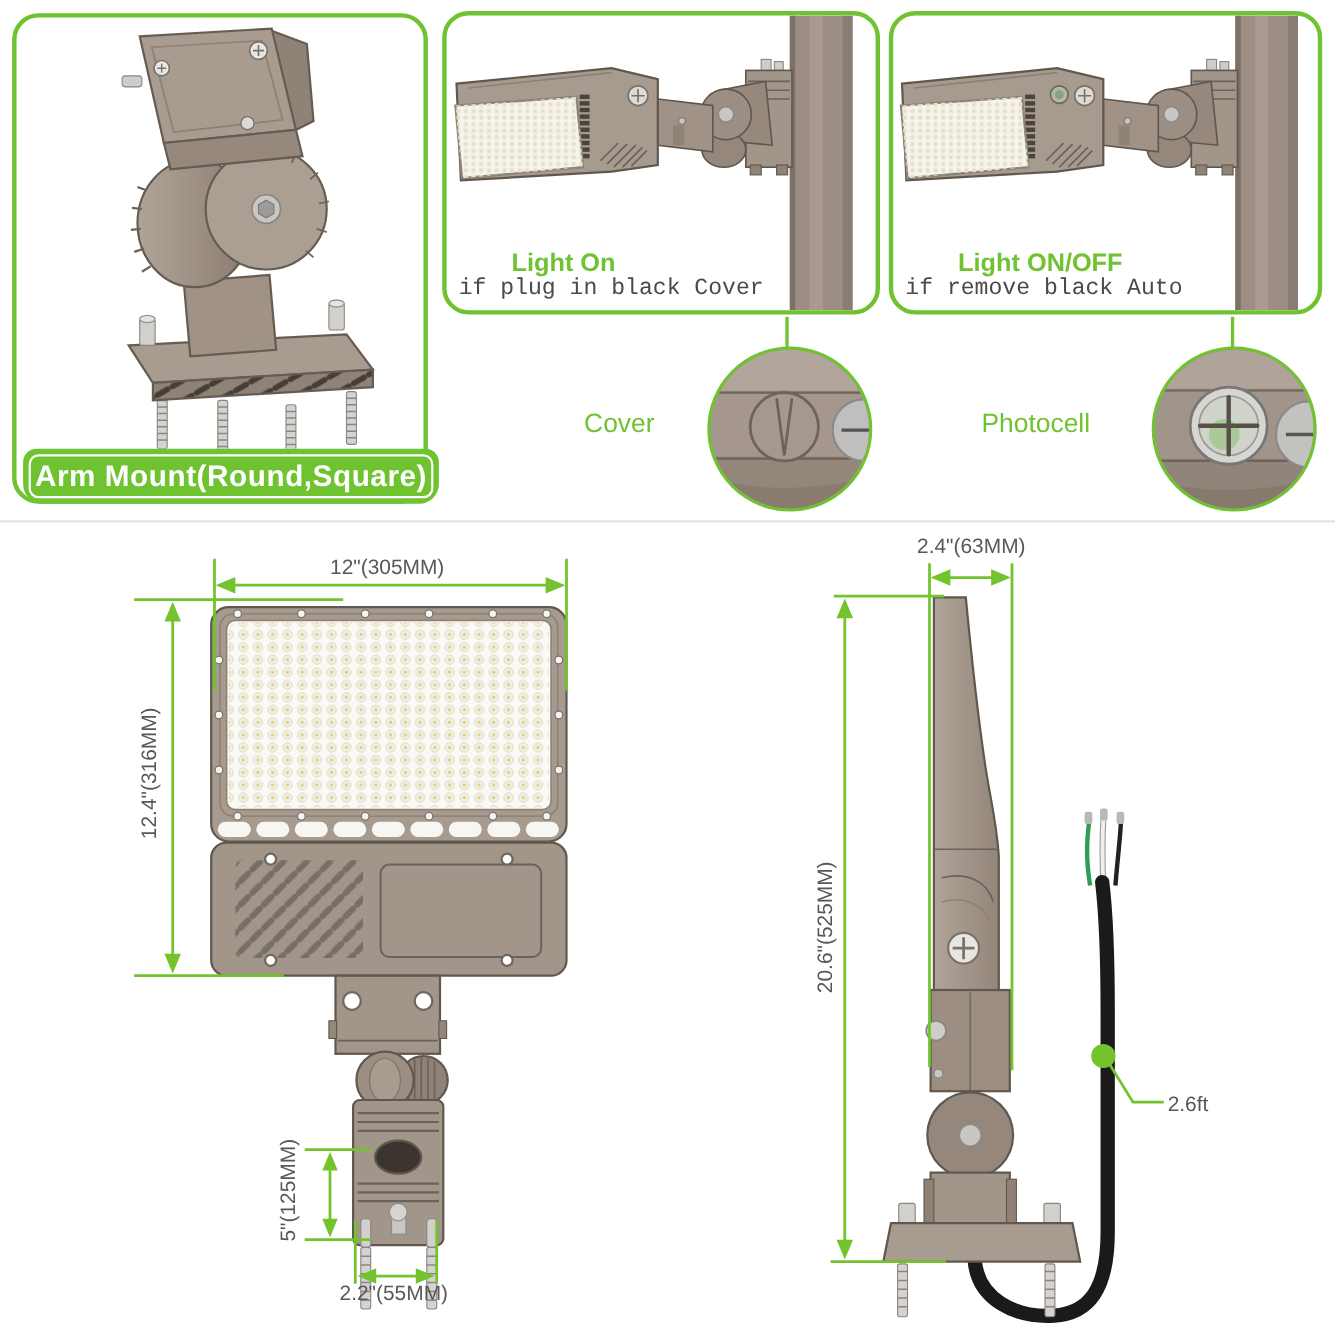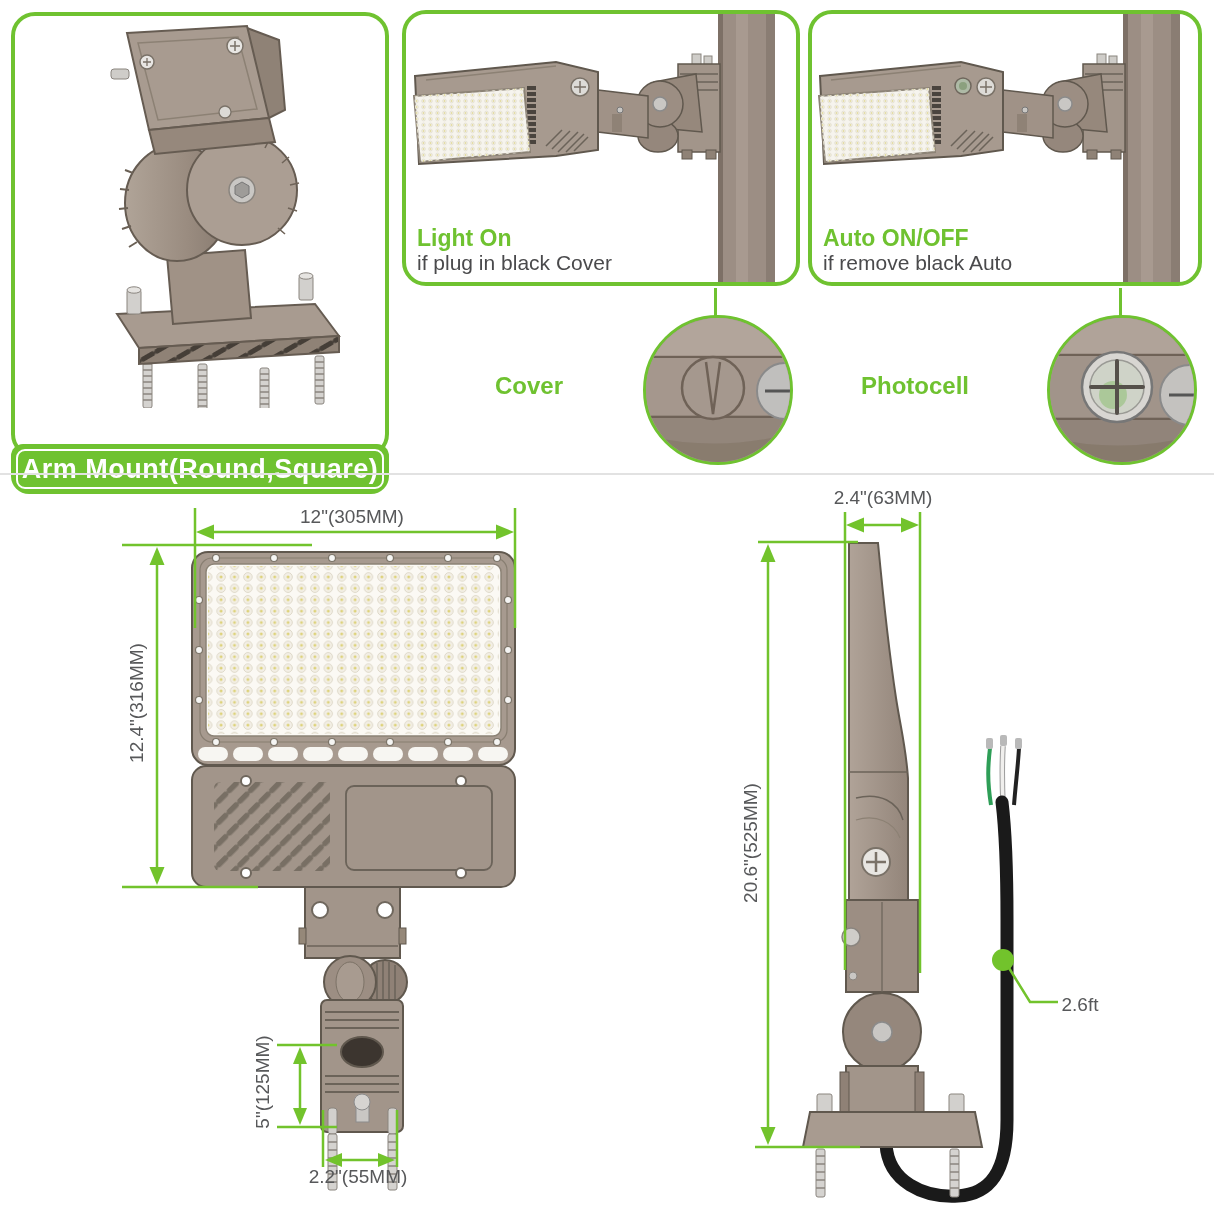--- a/index.html
+++ b/index.html
@@ -2,28 +2,28 @@
 <html><head>
 <meta charset="utf-8">
 <style>
   html,body{margin:0;padding:0;background:#fff;}
   #stage{position:relative;width:1214px;height:1214px;background:#fff;overflow:hidden;
          font-family:"Liberation Sans","DejaVu Sans",sans-serif;}
   .panel{position:absolute;border:4px solid #6fc230;border-radius:24px;box-sizing:border-box;background:#fff;overflow:hidden;}
   #panel-arm{left:11px;top:12px;width:378px;height:446px;}
   #panel-lighton{left:402px;top:10px;width:398px;height:276px;}
   #panel-auto{left:808px;top:10px;width:394px;height:276px;}
-  .arm-label{position:absolute;left:11px;top:408px;width:378px;height:50px;background:#6fc230;
-             border-radius:12px 12px 18px 18px;box-sizing:border-box;margin-top:36px;}
+  .arm-label{position:absolute;left:21px;top:408px;width:378px;height:50px;background:#6fc230;
+             border-radius:12px 12px 18px 18px;box-sizing:border-box;}
   .arm-label-inner{position:absolute;left:5px;top:5px;right:5px;bottom:5px;border:2px solid #fff;
              border-radius:9px;display:flex;align-items:center;justify-content:center;}
   .arm-label-inner span{color:#fff;font-weight:bold;font-size:27px;letter-spacing:.5px;white-space:nowrap;}
-  .feat-title{position:absolute;color:#6fc230;font-weight:bold;font-size:23px;white-space:nowrap;}
-  .feat-sub{position:absolute;color:#4a4a4c;font-size:21px;white-space:nowrap;}
-  .callout-label{position:absolute;color:#6fc230;font-weight:bold;font-size:24px;text-align:left;white-space:nowrap;}
+  .feat-title{position:absolute;color:#6fc230;font-weight:bold;font-size:23px;white-space:nowrap;margin-left:48px;}
+  .feat-sub{position:absolute;color:#4a4a4c;font-size:21px;white-space:nowrap;font-family:Liberation Mono, monospace;}
+  .callout-label{position:absolute;color:#6fc230;font-weight:normal;font-size:24px;text-align:right;white-space:nowrap;}
   .callout{position:absolute;width:150px;height:150px;border:3px solid #6fc230;border-radius:50%;
            box-sizing:border-box;overflow:hidden;background:#a5978d;}
   .callout svg{position:absolute;left:-3px;top:-3px;}
   .conn{position:absolute;width:3px;background:#6fc230;}
   #divider{position:absolute;left:0;top:473px;width:1214px;height:2px;background:#e2e2e2;}
   .dim{position:absolute;color:#57585a;font-size:19px;line-height:22px;text-align:center;white-space:nowrap;}
   .dim.v{transform:rotate(-90deg);transform-origin:center;}
   #bottom-art{position:absolute;left:0;top:480px;}
 </style>
 </head>
@@ -233,21 +233,21 @@
             <rect x="120" y="126" width="9" height="4"></rect>
         </g>
         <path d="M139,132 l16,-16 M145,135 l18,-18 M151,138 l20,-20 M159,138 l18,-18 M167,137 l14,-14" stroke="#6b6359" stroke-width="1.5"></path>
       </g>
       <g>
         <polygon points="7,82 117,74 123,138 13,148" fill="#f6f4ee" stroke="#8c8376" stroke-width="2"></polygon>
         <polygon points="7,82 117,74 123,138 13,148" fill="url(#ledS)"></polygon>
       </g>
     </svg>
   </div>
-  <span class="feat-title" style="left:823px;top:225px">Auto ON/OFF</span>
+  <span class="feat-title" style="left:823px;top:225px">Light ON/OFF</span>
   <span class="feat-sub" style="left:823px;top:251px">if remove black Auto</span>
   <div class="conn" style="left:1119px;top:288px;height:29px"></div>
   <div class="callout" style="left:1047px;top:315px">
     <svg width="150" height="150" viewBox="0 0 150 150">
       <rect width="150" height="150" fill="#a1948a"></rect>
       <rect y="0" width="150" height="38" fill="#b0a399"></rect>
       <rect y="102" width="150" height="48" fill="#91847a"></rect>
       <path d="M0,40 H150 M0,104 H150" stroke="#6f6257" stroke-width="2"></path>
       <circle cx="70" cy="72" r="35" fill="#d8d6d2" stroke="#777" stroke-width="2.5"></circle>
       <circle cx="70" cy="72" r="27" fill="#cfd3c8" stroke="#9a9a95" stroke-width="1.5"></circle>

